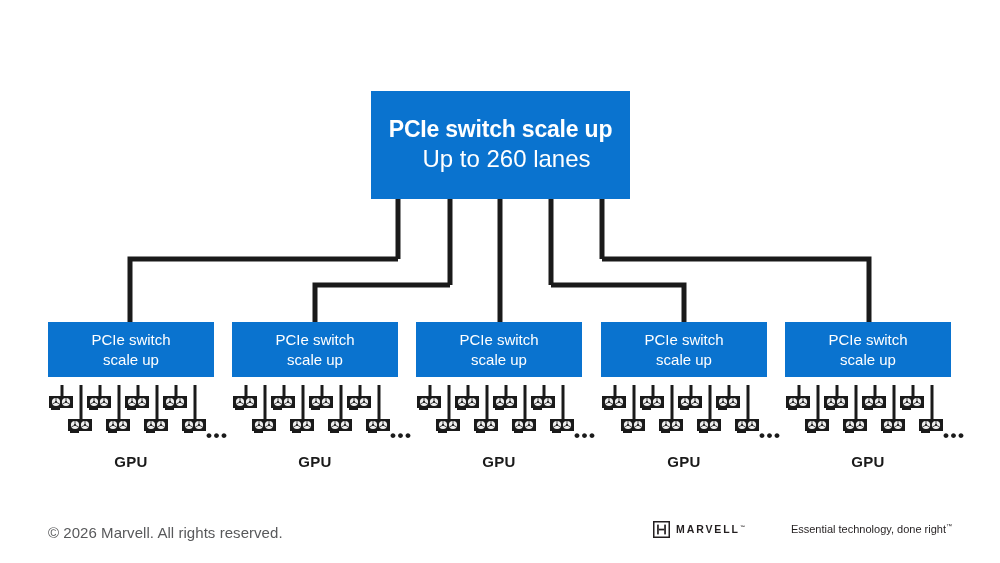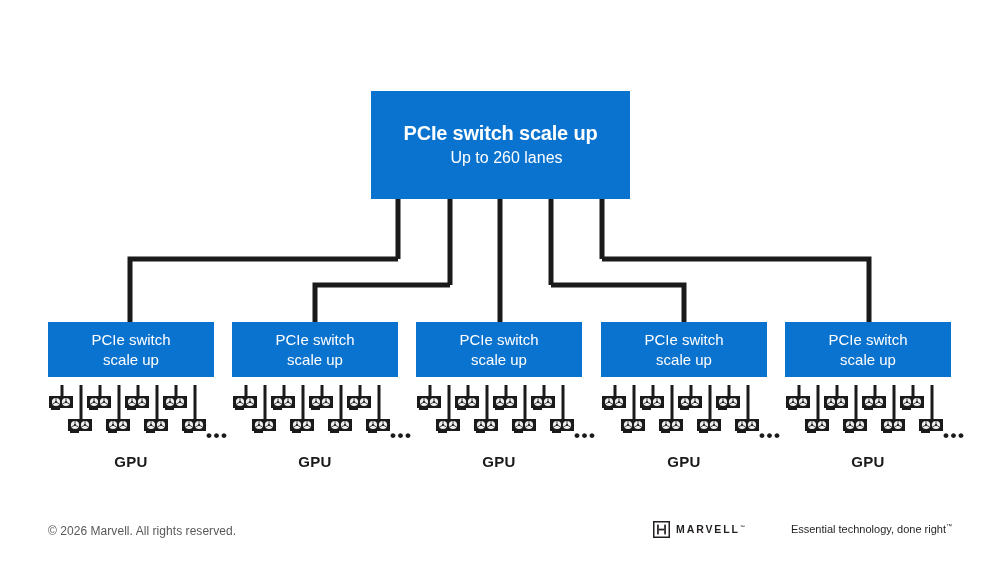--- a/index.html
+++ b/index.html
@@ -41,27 +41,27 @@
     text-align: center;
     box-sizing: border-box;
   }
   #root-box {
     left: 371px;
     top: 91px;
     width: 259px;
     height: 108px;
   }
   #root-box .node-title {
-    font-size: 20px;
+    font-size: 23px;
     font-weight: bold;
     letter-spacing: -0.2px;
     line-height: 1.05;
   }
   #root-box .node-sub {
-    font-size: 16px;
+    font-size: 24px;
     font-weight: normal;
     line-height: 1.1;
     margin-top: 5px;
     margin-left: 12px;
   }
   .leaf-box {
     top: 322px;
     width: 166px;
     height: 55px;
   }
@@ -100,21 +100,21 @@
     font-weight: bold;
     color: #1a1a1a;
     letter-spacing: 0.3px;
   }
 
   
   #footer-copyright {
     position: absolute;
     left: 48px;
     top: 524px;
-    font-size: 12px;
+    font-size: 15px;
     color: #58595b;
     letter-spacing: 0.05px;
     white-space: nowrap;
   }
   #footer-brand {
     position: absolute;
     right: 48px;
     top: 519px;
     display: flex;
     align-items: center;

